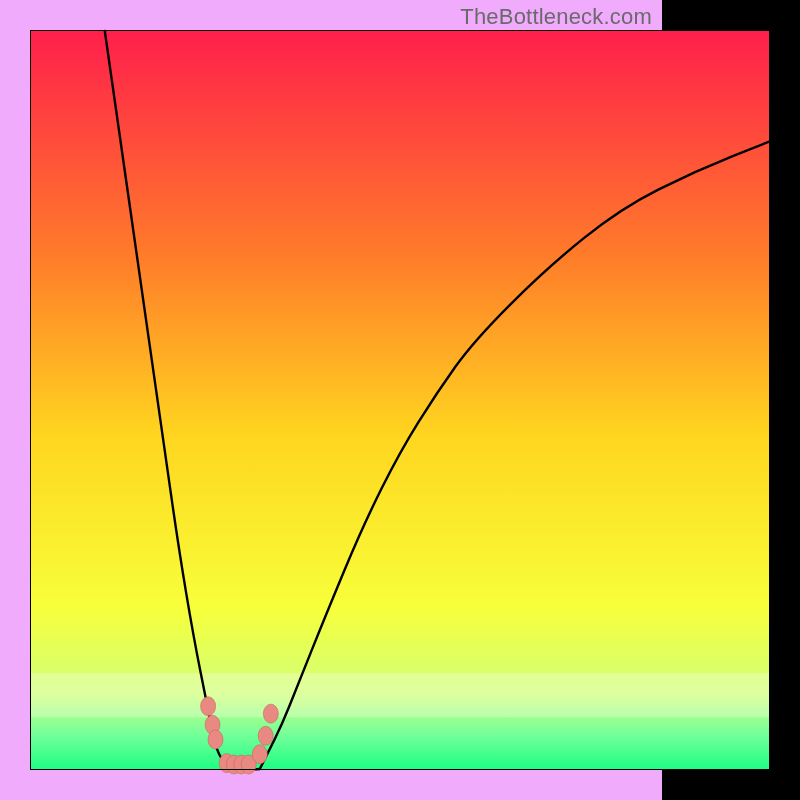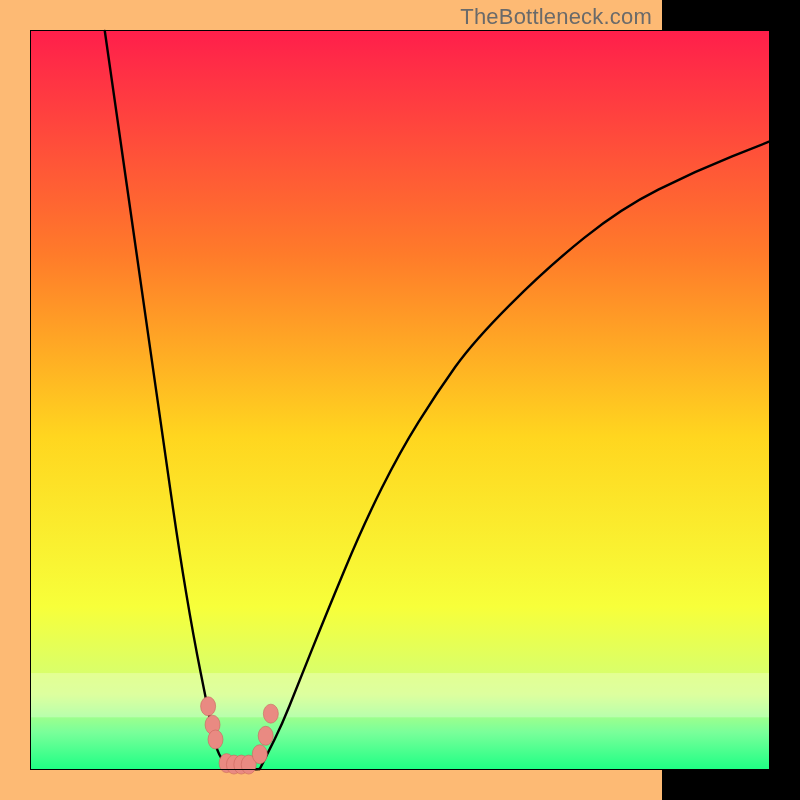--- a/index.html
+++ b/index.html
@@ -10,21 +10,21 @@
     background: #000;
     overflow: hidden;
     font-family: Arial, Helvetica, sans-serif;
   }
   .frame {
     position: absolute;
     left: 0;
     top: 0;
     width: 662px;
     height: 800px;
-    background: #fdba74;
+    background: #f0abfc;
   }
   .attribution {
     position: absolute;
     top: 4px;
     right: 10px;
     color: #6a6a6a;
     font-size: 22px;
     letter-spacing: 0.2px;
     font-weight: 400;
     user-select: none;

